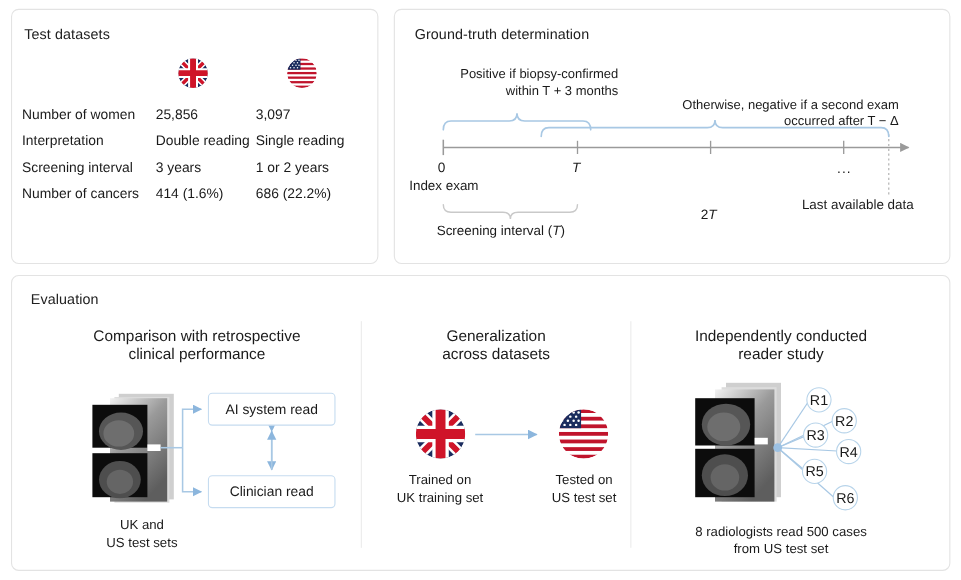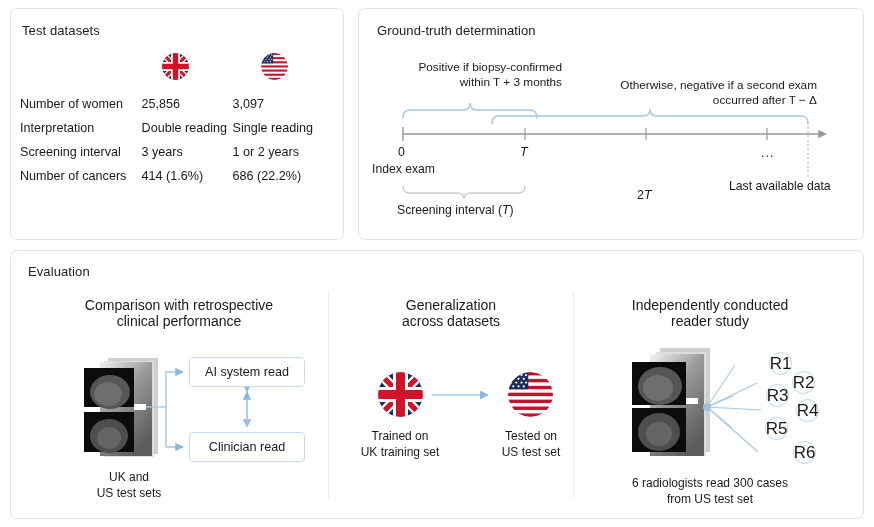--- a/index.html
+++ b/index.html
@@ -136,27 +136,26 @@
   #box-ai-read       { left: 189px; top: 357px; width: 116px; height: 30px; }
   #box-clinician-read{ left: 189px; top: 432px; width: 116px; height: 30px; }
 
   .mammo-stack { position: absolute; }
   .reader-circle {
     position: absolute;
     width: 23px; height: 23px;
     border: 1px solid #b8d4ea;
     border-radius: 50%;
     background: #ffffff;
-    font-size: 17px;
+    font-size: 13px;
     color: #1a1a1a;
     display: flex;
     align-items: center;
     justify-content: center;
     box-sizing: border-box;
-    margin-left: 36px;
   }
   svg { display: block; overflow: visible; }
 </style>
 </head>
 <body>
 
 <div class="fig">
 
   <div class="panel" id="panel-test-datasets"></div>
 
@@ -239,21 +238,21 @@
     </tbody>
   </table>
 
   <div class="panel" id="panel-ground-truth"></div>
 
   <div class="panel-title" id="title-ground-truth" style="left:377px;">Ground-truth determination</div>
 
   <div class="gt-note" id="note-positive" style="left:386px; top:60px; width:176px;">Positive if biopsy-confirmed
 within T + 3 months</div>
 
-  <div class="gt-note" id="note-negative" style="left:565px; top:78px; width:252px;">Otherwise, negative if a second exam
+  <div class="gt-note" id="note-negative" style="left:565px; top:88px; width:252px;">Otherwise, negative if a second exam
 occurred after T − Δ</div>
 
   <svg style="position:absolute; left:0; top:0; width:874px; height:527px; pointer-events:none;">
     <defs>
       <marker id="arrowGray" markerWidth="7" markerHeight="7" refX="5.5" refY="3" orient="auto">
         <path d="M0,0 L6,3 L0,6 Z" fill="#9a9a9a"></path>
       </marker>
       <marker id="arrowBlue" markerWidth="7" markerHeight="7" refX="5.5" refY="3" orient="auto">
         <path d="M0,0 L6,3 L0,6 Z" fill="#8cb6dd"></path>
       </marker>
@@ -443,16 +442,16 @@
     <circle cx="707" cy="407" r="4" fill="#9cc1e3"></circle>
   </svg>
 
   <div class="reader-circle" style="left:733px; top:352px;">R1</div>
   <div class="reader-circle" style="left:756px; top:371px;">R2</div>
   <div class="reader-circle" style="left:730px; top:384px;">R3</div>
   <div class="reader-circle" style="left:760px; top:399px;">R4</div>
   <div class="reader-circle" style="left:729px; top:417px;">R5</div>
   <div class="reader-circle" style="left:757px; top:441px;">R6</div>
 
-  <div class="ev-caption" style="left:610px; top:475px; width:200px;">6 radiologists read 300 cases
+  <div class="ev-caption" style="left:610px; top:475px; width:200px;">8 radiologists read 500 cases
 from US test set</div>
 
 </div>
 
 </body></html>

